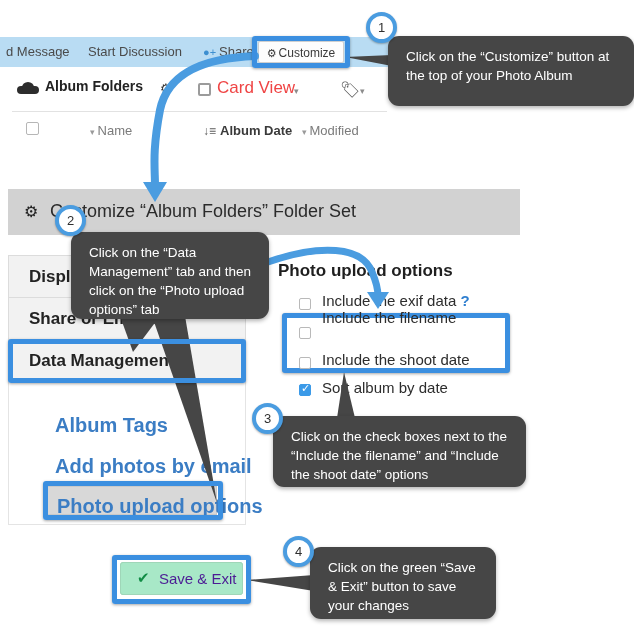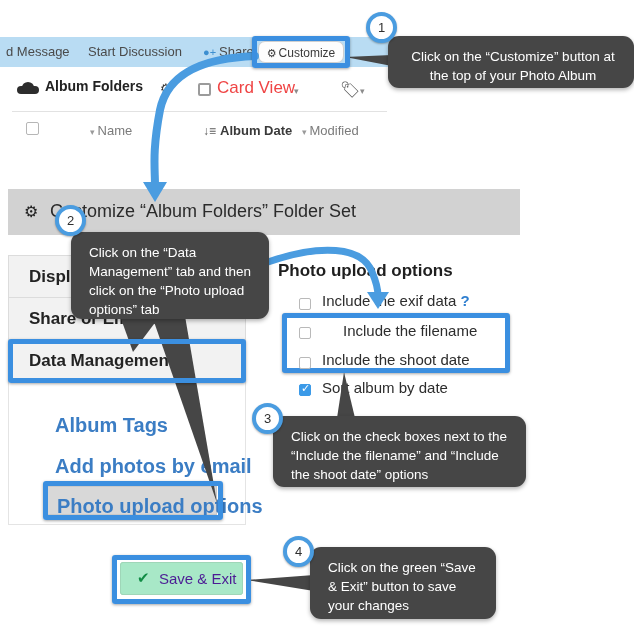--- a/index.html
+++ b/index.html
@@ -20,21 +20,21 @@
   .toolbar .tb-item{
     position:absolute;top:7px;font-size:13px;color:#4a4a4a;white-space:nowrap;
   }
   .tb-send{left:6px;}
   .tb-discuss{left:88px;}
   .tb-share{left:203px;color:#4a4a4a;}
   .tb-share .pico{color:#3d8fd0;font-size:11px;margin-right:3px;}
 
   .customize-btn{
     position:absolute;left:258px;top:41px;width:86px;height:22px;
-    background:#fdfdfd;border:1px solid #cfcfcf;border-radius:7px;
+    background:#fdfdfd;border:1px solid #cfcfcf;border-radius:2px;
     font-size:12px;color:#3a3a3a;line-height:22px;text-align:center;
     box-sizing:border-box;
   }
   .customize-btn .gear{font-size:11px;margin-right:2px;}
 
   .albumbar{
     position:absolute;left:0;top:67px;width:560px;height:42px;background:#ffffff;
   }
   .cloud-ico{
     position:absolute;left:17px;top:82px;width:22px;height:12px;
@@ -119,21 +119,21 @@
   .opt{position:absolute;font-size:15px;color:#2d2d2d;white-space:nowrap;}
   .optbox{
     position:absolute;width:12px;height:12px;border:1px solid #b9b9b9;
     border-radius:2px;background:#fff;box-sizing:border-box;
   }
   .optbox.on{background:#3b9ae8;border-color:#3b9ae8;}
   .optbox.on:after{
     content:"✓";position:absolute;left:1px;top:-3px;font-size:11px;color:#fff;
   }
   .o1b{left:299px;top:298px;} .o1{left:322px;top:292px;}
-  .o2b{left:299px;top:327px;} .o2{left:322px;top:322px;margin-left:21px;}
+  .o2b{left:299px;top:327px;} .o2{left:322px;top:309px;}
   .o3b{left:299px;top:357px;} .o3{left:322px;top:351px;}
   .o4b{left:299px;top:384px;} .o4{left:322px;top:379px;}
   .qmark{color:#2f7fd0;font-weight:bold;}
 
   .save-btn{
     position:absolute;left:120px;top:562px;width:123px;height:33px;
     background:#a8e8c7;border:1px solid #9fd6b8;border-radius:3px;
     box-sizing:border-box;
   }
   .save-btn .sv-check{position:absolute;left:16px;top:6px;font-size:15px;color:#118c45;}
@@ -150,21 +150,21 @@
   .hl-datamgmt{left:8px;top:339px;width:238px;height:44px;}
   .hl-photoupload{left:43px;top:481px;width:180px;height:39px;}
   .hl-checks{left:282px;top:313px;width:228px;height:60px;background:#fff;}
   .hl-save{left:112px;top:555px;width:139px;height:49px;}
 
   .callout{
     position:absolute;background:#464646;border-radius:11px;color:#ffffff;
     font-size:13.5px;line-height:19px;box-shadow:0 2px 4px rgba(0,0,0,.3);
   }
   .callout .ct{position:absolute;left:18px;right:14px;top:11px;}
-  .c1{left:388px;top:36px;width:246px;height:52px;text-align:center;}
+  .c1{left:388px;top:36px;width:246px;height:70px;}
   .c2{left:71px;top:232px;width:198px;height:87px;}
   .c3{left:273px;top:416px;width:253px;height:71px;}
   .c4{left:310px;top:547px;width:186px;height:72px;}
 
   .badge{
     position:absolute;width:31px;height:31px;border-radius:50%;
     background:#ffffff;border:4px solid #4a9ce0;box-sizing:border-box;
     color:#2f2f2f;font-size:13px;text-align:center;line-height:23px;
     box-shadow:0 1px 2px rgba(0,0,0,.3);
   }

